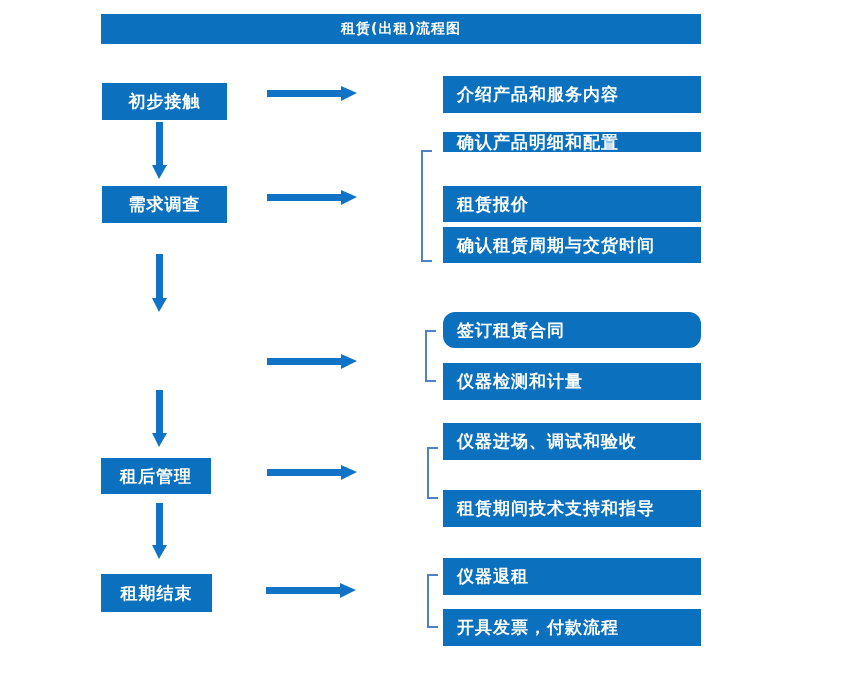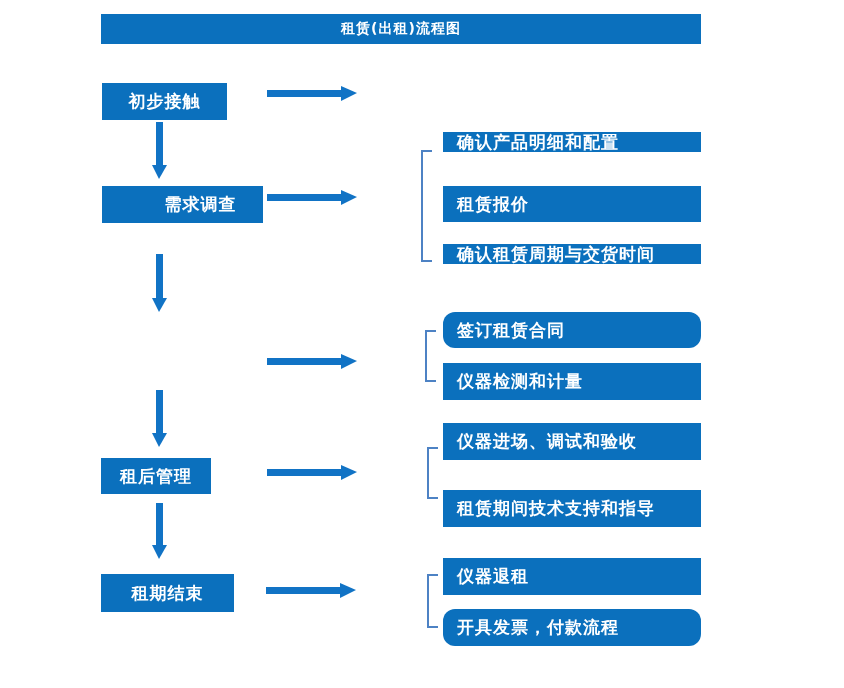--- a/index.html
+++ b/index.html
@@ -78,27 +78,27 @@
 
 <div id="canvas">
 
   <div class="banner">
     <span>租赁(出租)流程图</span>
   </div>
 
   <div class="stage-box" style="left:102px; top:76px; width:125px; height:37px;margin-top:7px;">
     <span>初步接触</span>
   </div>
-  <div class="stage-box" style="left:102px; top:186px; width:125px; height:37px;padding-left:36px;">
+  <div class="stage-box" style="left:102px; top:186px; width:125px; height:37px;">
     <span>需求调查</span>
   </div>
   <div class="stage-box" style="left:101px; top:458px; width:110px; height:36px;justify-content:center;">
     <span>租后管理</span>
   </div>
-  <div class="stage-box" style="left:101px; top:574px; width:133px; height:38px;">
+  <div class="stage-box" style="left:101px; top:574px; width:111px; height:38px;">
     <span>租期结束</span>
   </div>
 
   <div class="v-arrow" style="left:152px; top:122px; height:57px;">
     <div class="shaft" style="height:43px;"></div>
     <div class="head"></div>
   </div>
   <div class="v-arrow" style="left:152px; top:254px; height:58px;">
     <div class="shaft" style="height:44px;"></div>
     <div class="head"></div>
@@ -131,41 +131,44 @@
   <div class="h-arrow" style="left:266px; top:583px;">
     <div class="shaft"></div>
     <div class="head"></div>
   </div>
 
   <div class="bracket" style="left:421px; top:150px; height:112px;"></div>
   <div class="bracket" style="left:425px; top:330px; height:52px;"></div>
   <div class="bracket" style="left:427px; top:447px; height:52px;"></div>
   <div class="bracket" style="left:427px; top:574px; height:54px;"></div>
 
+  <div class="detail-box" style="top:76px;">
+    <span>介绍产品和服务内容</span>
+  </div>
   <div class="detail-box" style="top:132px; height:20px;">
     <span>确认产品明细和配置</span>
   </div>
   <div class="detail-box" style="top:186px; height:36px;">
     <span>租赁报价</span>
   </div>
-  <div class="detail-box" style="top:244px; height:20px;">
+  <div class="detail-box" style="top:227px; height:36px;">
     <span>确认租赁周期与交货时间</span>
   </div>
   <div class="detail-box" style="top:312px; height:36px;border-radius:12px;">
     <span>签订租赁合同</span>
   </div>
   <div class="detail-box" style="top:423px;">
     <span>仪器进场、调试和验收</span>
   </div>
   <div class="detail-box" style="top:363px;">
     <span>仪器检测和计量</span>
   </div>
   <div class="detail-box" style="top:490px;">
     <span>租赁期间技术支持和指导</span>
   </div>
   <div class="detail-box" style="top:558px;">
     <span>仪器退租</span>
   </div>
-  <div class="detail-box" style="top:609px;border-radius:12px;">
+  <div class="detail-box" style="top:609px;">
     <span>开具发票，付款流程</span>
   </div>
 
 </div>
 
 </body></html>

